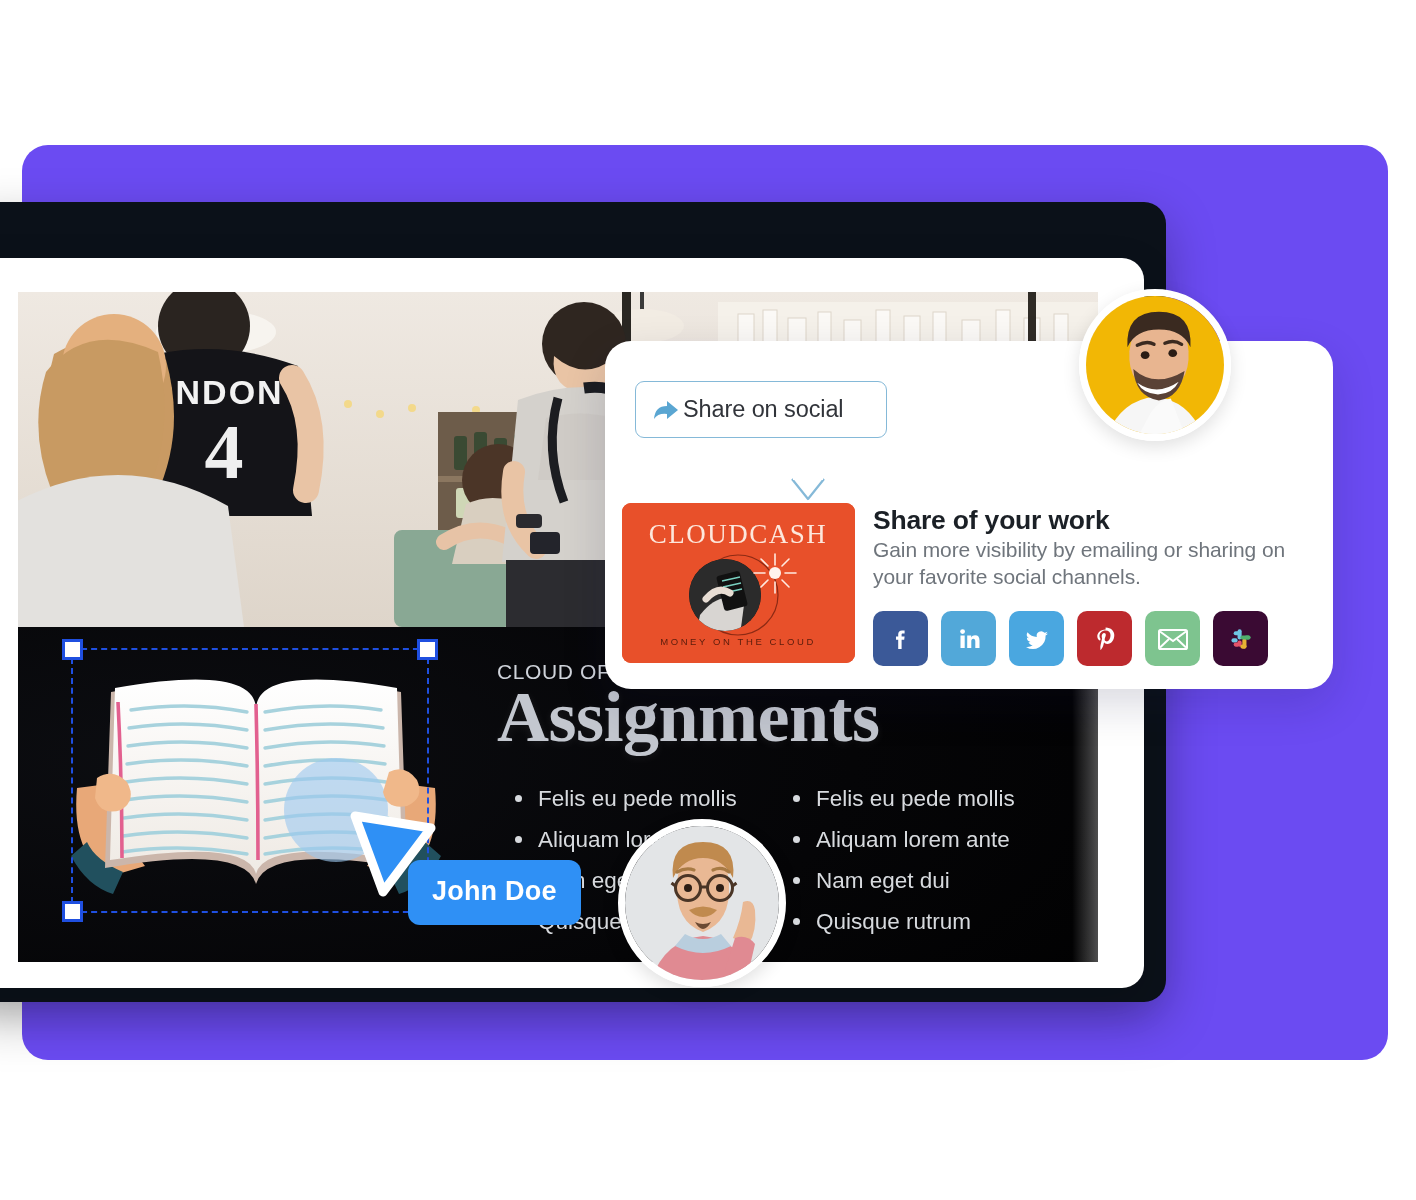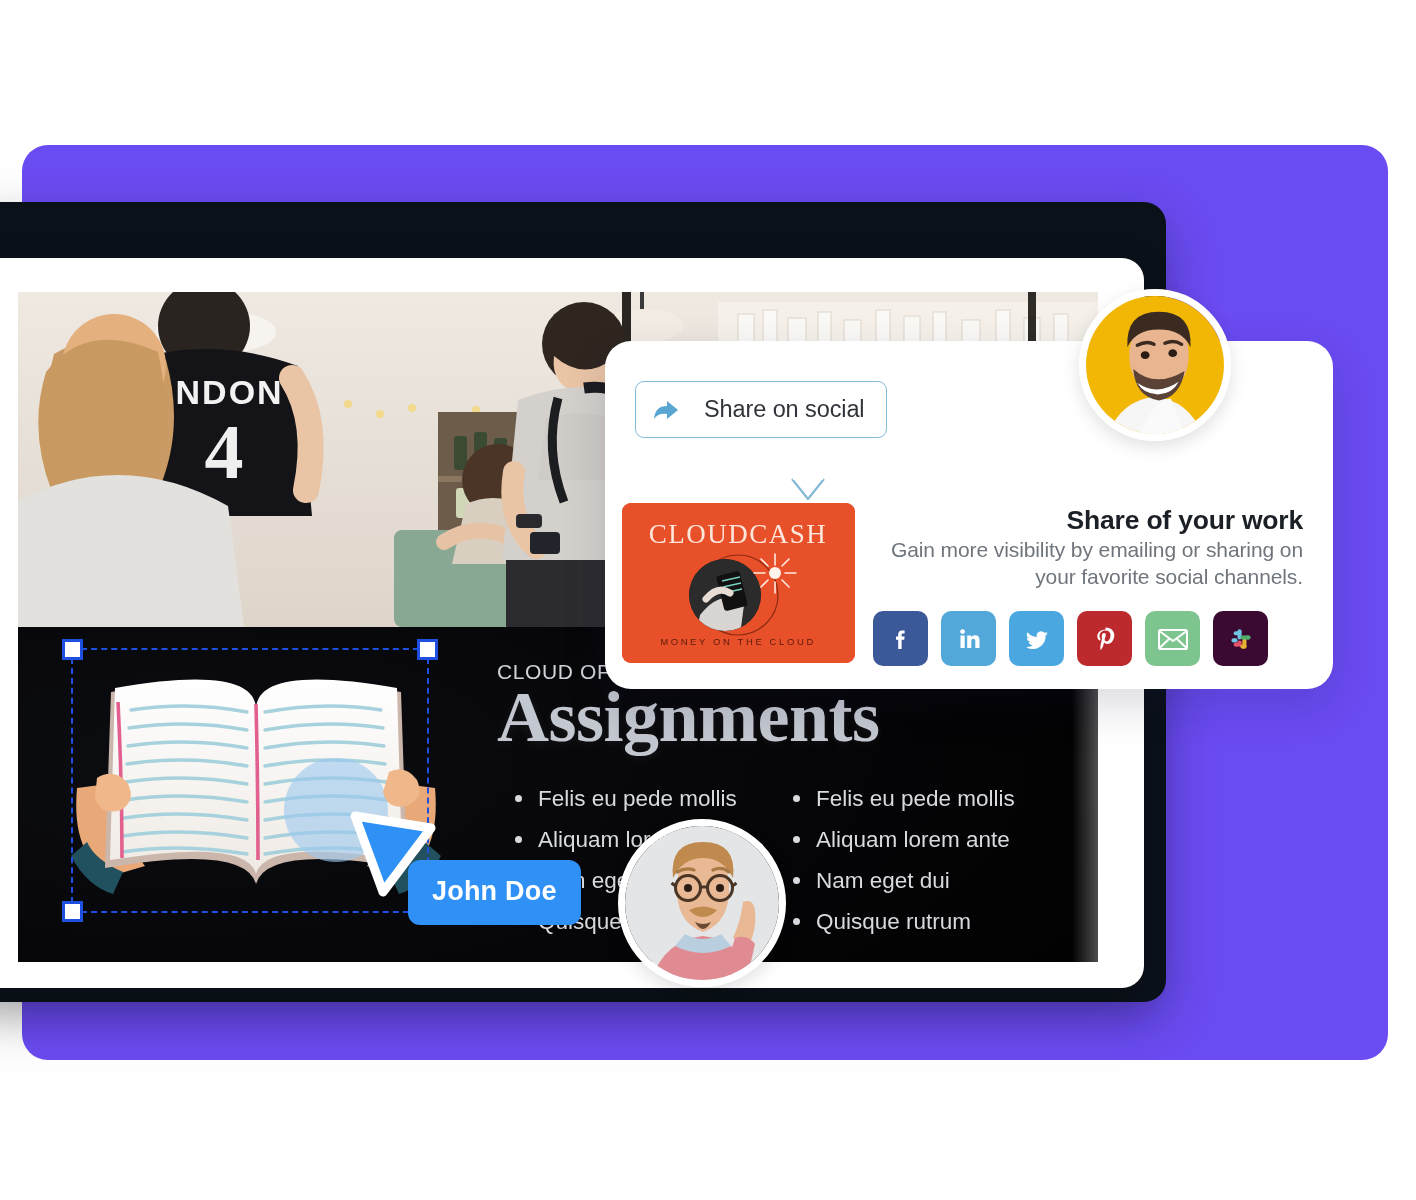--- a/index.html
+++ b/index.html
@@ -113,35 +113,35 @@
     position: absolute; left: 605px; top: 341px;
     width: 728px; height: 348px;
     background: #ffffff; border-radius: 26px;
     box-shadow: 0 16px 44px rgba(20,20,60,.16);
   }
   .share-tip {
     position: absolute; left: 30px; top: 40px;
     width: 252px; height: 57px;
     border: 1.8px solid #85b9d8; border-radius: 9px;
     background: #fff;
-    display: flex; align-items: center; gap: 24px;
+    display: flex; align-items: center; gap: 3px;
     padding: 0 16px;
   }
   .share-tip-label { font-size: 23.5px; color: #31343a; letter-spacing:-.1px; white-space: nowrap; }
   .share-arrow-icon { width: 28px; height: 24px; flex: none; }
   .tip-notch { position: absolute; left: 155px; top: 96px; width: 34px; height: 24px; }
 
   .thumb {
     position: absolute; left: 17px; top: 162px;
     width: 233px; height: 160px;
     background: #e8502a; border-radius: 9px; overflow: hidden;
   }
   .thumb svg { display:block; width:100%; height:100%; }
 
-  .share-text { position: absolute; left: 268px; top: 164px; width: 430px; text-align: right; }
+  .share-text { position: absolute; left: 268px; top: 164px; width: 430px; }
   .share-title { font-size: 26.5px; font-weight: 700; color:#1b2026; letter-spacing:-.2px; }
   .share-desc {
     margin-top: 1px; font-size: 21px; line-height: 1.28; color: #6f757c; letter-spacing:-.1px;
   }
   .social-row { position: absolute; left: 268px; top: 270px; display: flex; gap: 13px; }
   .social-btn {
     width: 55px; height: 55px; border-radius: 10px;
     display: flex; align-items: center; justify-content: center;
   }
   .social-btn svg { display:block; }

